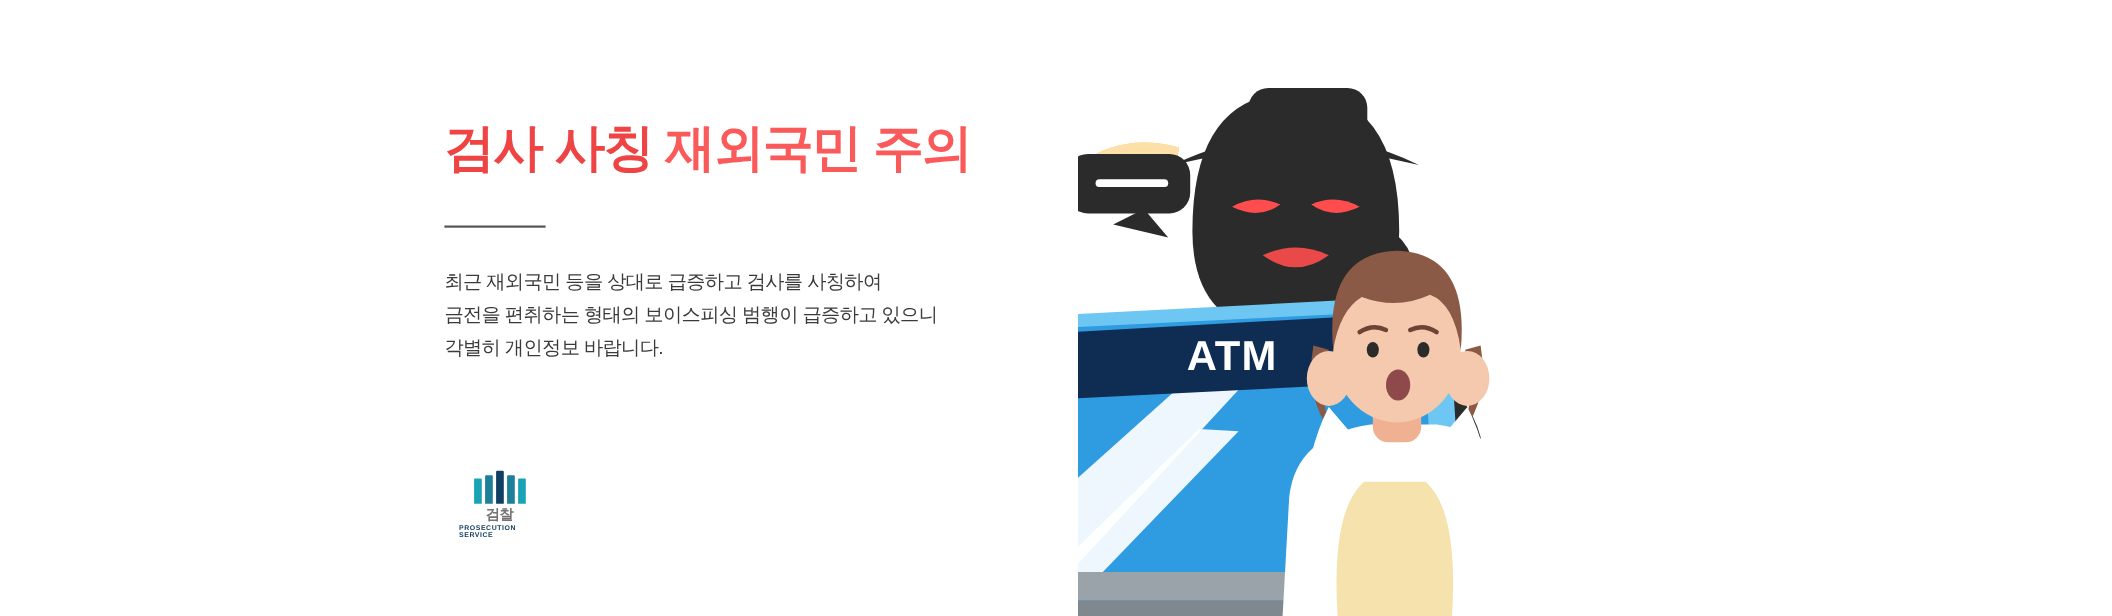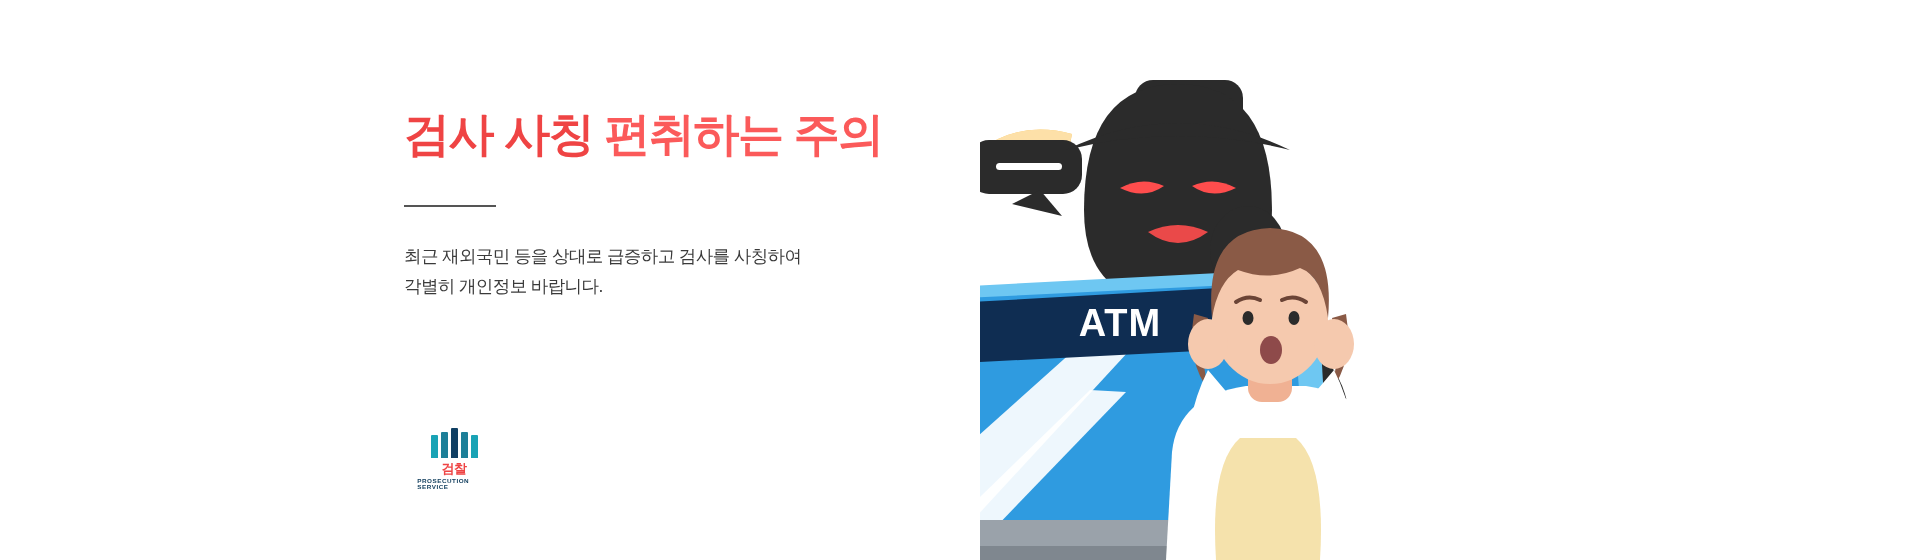--- a/index.html
+++ b/index.html
@@ -72,23 +72,24 @@
   .pillars i{display:block;width:7px;border-radius:1px 1px 0 0;}
   .p1{height:23px;background:#19a3b5;}
   .p2{height:26px;background:#1d7f98;}
   .p3{height:30px;background:#103f63;}
   .p4{height:26px;background:#1d7f98;}
   .p5{height:23px;background:#19a3b5;}
   .emblem-ko{
     margin-top:4px;
     font-size:13px;
     font-weight:800;
-    color:#ef4444;
+    color:#737373;
     letter-spacing:-0.5px;
     line-height:1;
+    font-family:Liberation Mono, monospace;
   }
   .emblem-en{
     margin-top:3px;
     font-size:6.2px;
     font-weight:700;
     color:#14405f;
     letter-spacing:0.5px;
     line-height:1;
     transform:scaleX(1.02);
   }
@@ -111,27 +112,28 @@
 </style>
 </head>
 <body>
 
 <div class="banner">
 
   <div class="copy">
 
     <h1 class="headline">
       <span class="hl-black">검사 사칭</span>
-      <span class="hl-red">편취하는 주의</span>
+      <span class="hl-red">재외국민 주의</span>
     </h1>
 
     <div class="rule"></div>
 
     <div class="body-copy">
       <div>최근 재외국민 등을 상대로 급증하고 검사를 사칭하여</div>
+      <div>금전을 편취하는 형태의 보이스피싱 범행이 급증하고 있으니</div>
       <div>각별히 개인정보 바랍니다.</div>
     </div>
   </div>
 
   <div class="logo-lockup">
     <div class="emblem">
       <div class="pillars">
         <i class="p1"></i>
           <i class="p2"></i>
           <i class="p3"></i>

